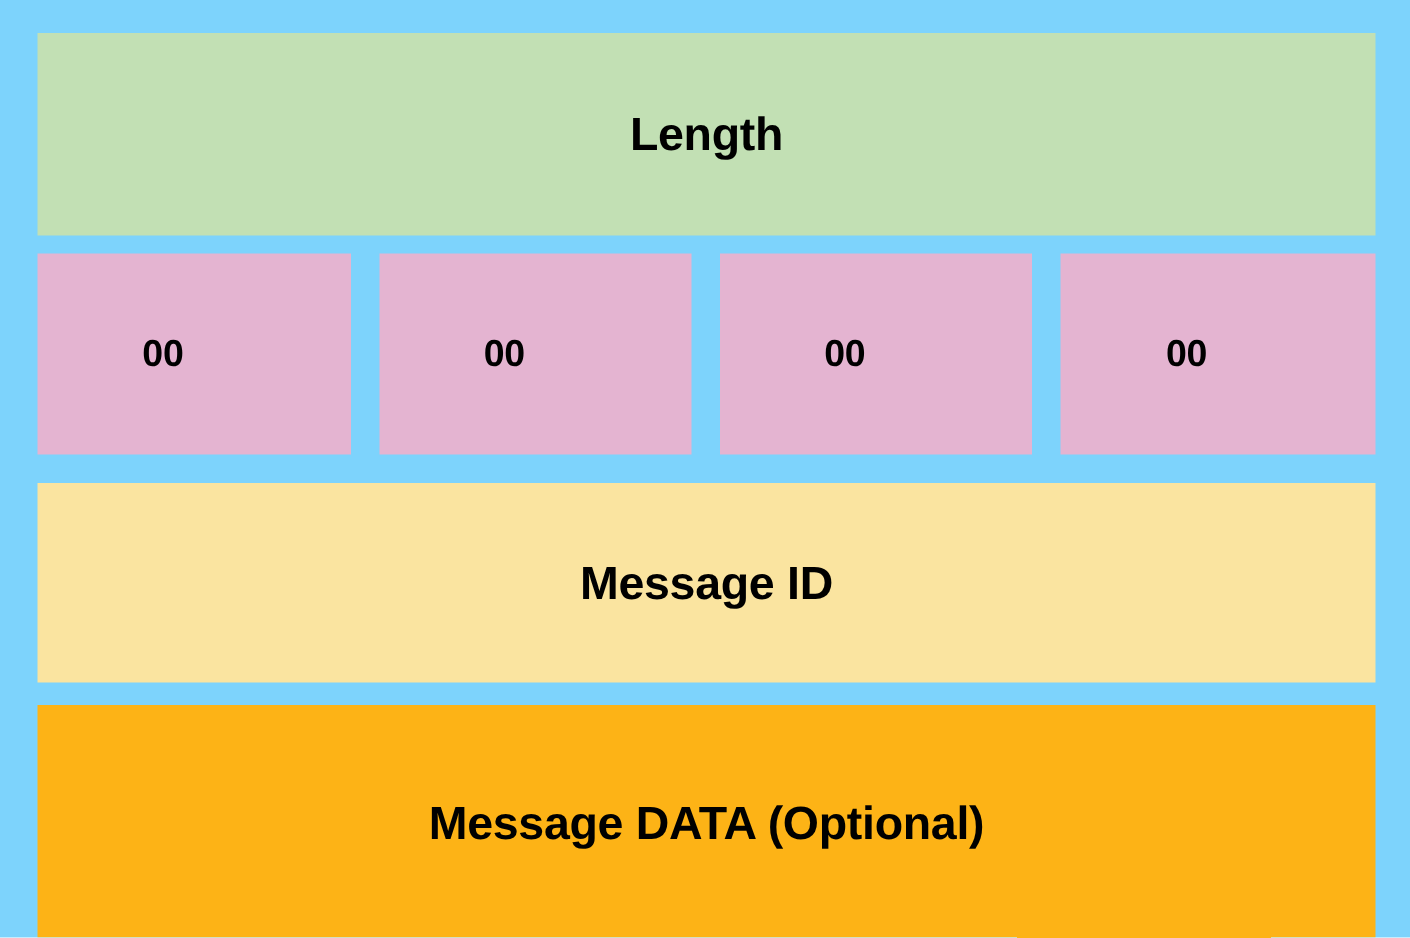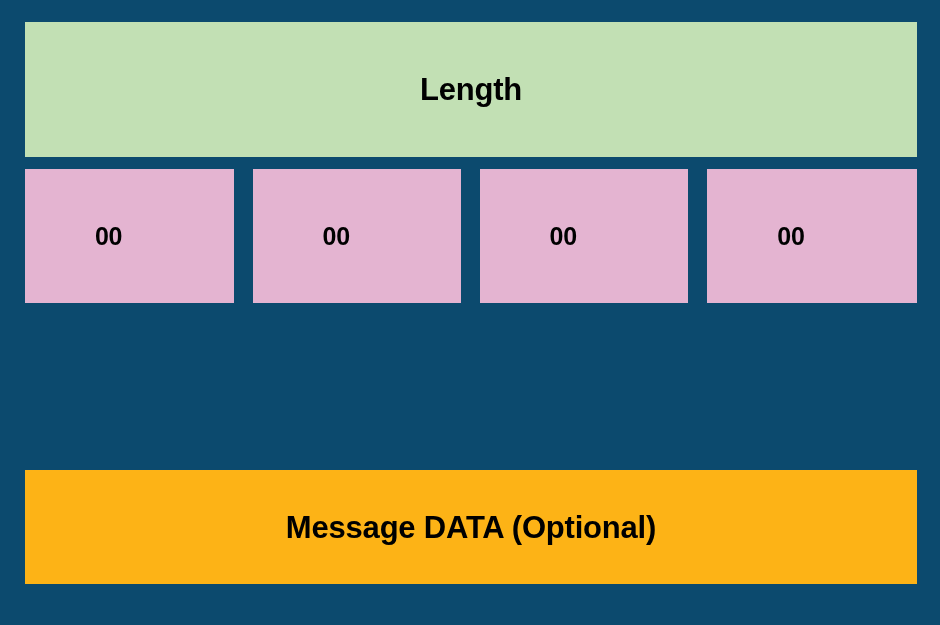--- a/index.html
+++ b/index.html
@@ -75,31 +75,31 @@
   }
   #message-id-box .field-label {
     font-size: 31px;
   }
 
   
   #message-data-box {
     left: 25px;
     top: 470px;
     width: 892px;
-    height: 114px;
+    height: 156px;
     background: var(--c-msgdata, #FDB316);
   }
   #message-data-box .field-label {
     font-size: 31px;
   }
 </style>
 </head>
 <body style="background: rgb(255, 255, 255);">
 
-<div id="diagram-root" style="--c-length: #C2E0B4; --c-byte: #E4B4D1; --c-msgid: #FAE4A0; --c-msgdata: #FDB316; background: #0c4a6e;">
+<div id="diagram-root" style="--c-length: #C2E0B4; --c-byte: #E4B4D1; --c-msgid: #FAE4A0; --c-msgdata: #FDB316; background: #7dd3fc;">
 
   <div class="field-box" id="length-box">
     <span class="field-label" style="color: rgb(0, 0, 0);">Length</span>
   </div>
 
   <div class="field-box byte-box" id="byte-box-0">
     <span class="field-label" style="color: rgb(0, 0, 0);">00</span>
   </div>
 
   <div class="field-box byte-box" id="byte-box-1">
@@ -107,18 +107,21 @@
   </div>
 
   <div class="field-box byte-box" id="byte-box-2">
     <span class="field-label" style="color: rgb(0, 0, 0);">00</span>
   </div>
 
   <div class="field-box byte-box" id="byte-box-3">
     <span class="field-label" style="color: rgb(0, 0, 0);">00</span>
   </div>
 
+  <div class="field-box" id="message-id-box">
+    <span class="field-label" style="color: rgb(0, 0, 0);">Message ID</span>
+  </div>
 
   <div class="field-box" id="message-data-box">
     <span class="field-label" style="color: rgb(0, 0, 0);">Message DATA (Optional)</span>
   </div>
 
 </div>
 
 </body></html>

